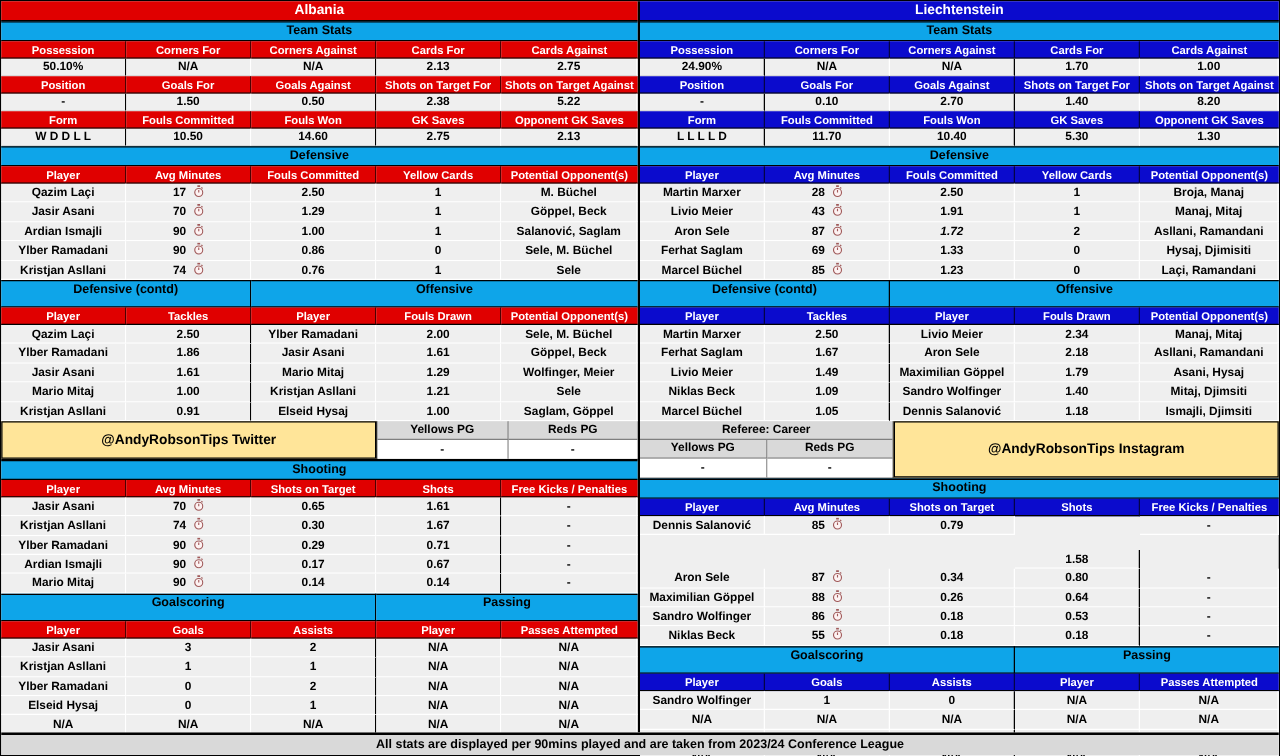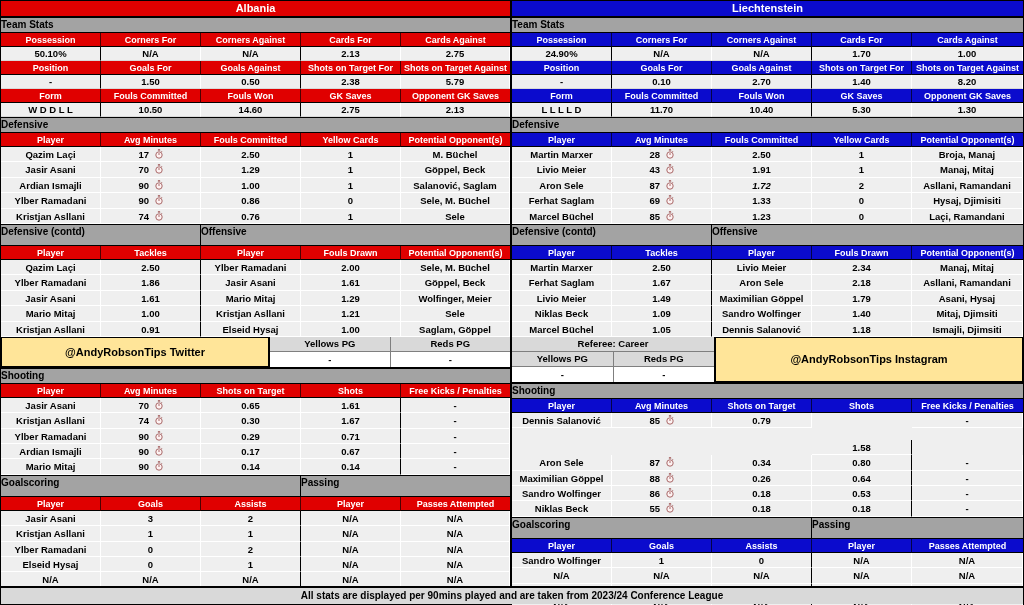--- a/index.html
+++ b/index.html
@@ -7,21 +7,21 @@
   body { font-family: "Liberation Sans", sans-serif; font-weight: bold; color: #000; }
   .sheet { width: 1024px; height: 605px; border: 1px solid #000; background: #efefef;
            display: flex; flex-direction: column; }
   .halves { display: flex; flex: 1; min-height: 0; }
   .half { width: 511px; display: flex; flex-direction: column; }
   .half.left { border-right: 2px solid #000; }
   .half.right { flex: 1; }
 
   .team-title { height: 16px; line-height: 15px; text-align: center; color: #fff;
                 font-size: 11px; border-bottom: 1px solid #000; }
-  .sec-title { height: 22px; line-height: 14px; text-align: left; background: #a3a3a3;
+  .sec-title { height: 22px; line-height: 14px; text-align: center; background: #0ea5e9;
                font-size: 10px; border-top: 1px solid #000; border-bottom: 1px solid #000; }
   .row { display: flex; }
   .cell { text-align: center; overflow: hidden; white-space: nowrap; }
   .hcell { font-size: 9px; color: #fff; height: 14px; line-height: 14px;
            border-right: 1px solid rgba(0,0,0,.65); border-bottom: 1px solid #000; }
   .hcell:last-child { border-right: none; }
   .vcell { font-size: 9.5px; background: #efefef; height: 14px; line-height: 14px;
            border-right: 1px solid #fff; border-bottom: 1px solid #d9d9d9; }
   .prow .vcell { height: 15.4px; line-height: 15.4px; border-bottom: 1px solid #fff; }
   .vcell.groupend, .bcell.groupend { border-right: 1px solid #000 !important; }
@@ -75,21 +75,21 @@
           <div class="cell hcell" style="background: rgb(224, 0, 0); width: 100px;">Goals For</div>
           <div class="cell hcell" style="background: rgb(224, 0, 0); width: 100px;">Goals Against</div>
           <div class="cell hcell" style="background: rgb(224, 0, 0); width: 100px;">Shots on Target For</div>
           <div class="cell hcell" style="background: rgb(224, 0, 0); flex: 1 1 0%;">Shots on Target Against</div>
         </div>
         <div class="row">
           <div class="cell vcell groupend" style="width: 100px;">-</div>
           <div class="cell vcell" style="width: 100px;">1.50</div>
           <div class="cell vcell groupend" style="width: 100px;">0.50</div>
           <div class="cell vcell" style="width: 100px;">2.38</div>
-          <div class="cell vcell" style="flex: 1 1 0%;">5.79</div>
+          <div class="cell vcell" style="flex: 1 1 0%;">5.22</div>
         </div>
         <div class="row">
           <div class="cell hcell" style="background: rgb(224, 0, 0); width: 100px;">Form</div>
           <div class="cell hcell" style="background: rgb(224, 0, 0); width: 100px;">Fouls Committed</div>
           <div class="cell hcell" style="background: rgb(224, 0, 0); width: 100px;">Fouls Won</div>
           <div class="cell hcell" style="background: rgb(224, 0, 0); width: 100px;">GK Saves</div>
           <div class="cell hcell" style="background: rgb(224, 0, 0); flex: 1 1 0%;">Opponent GK Saves</div>
         </div>
         <div class="row">
           <div class="cell vcell groupend" style="width: 100px;">W D D L L</div>
@@ -206,21 +206,21 @@
           <div class="cell vcell" style="flex: 1 1 0%;">Sele</div>
         </div>
         <div class="row prow">
           <div class="cell vcell" style="width: 100px;">Kristjan Asllani</div>
           <div class="cell vcell groupend" style="width: 100px;">0.91</div>
           <div class="cell vcell" style="width: 100px;">Elseid Hysaj</div>
           <div class="cell vcell" style="width: 100px;">1.00</div>
           <div class="cell vcell" style="flex: 1 1 0%;">Saglam, Göppel</div>
         </div>
         <div class="band">
-          <div class="promo" style="width: 268px;">@AndyRobsonTips Twitter</div>
+          <div class="promo" style="width: 300px;">@AndyRobsonTips Twitter</div>
           <div class="refbox" style="flex: 1 1 0%; border-left: 1px solid rgb(0, 0, 0);">
             <div class="ref-h">
               <div class="cell">Yellows PG</div>
               <div class="cell">Reds PG</div>
             </div>
             <div class="ref-v">
               <div class="cell">-</div>
               <div class="cell">-</div>
             </div>
           </div>

